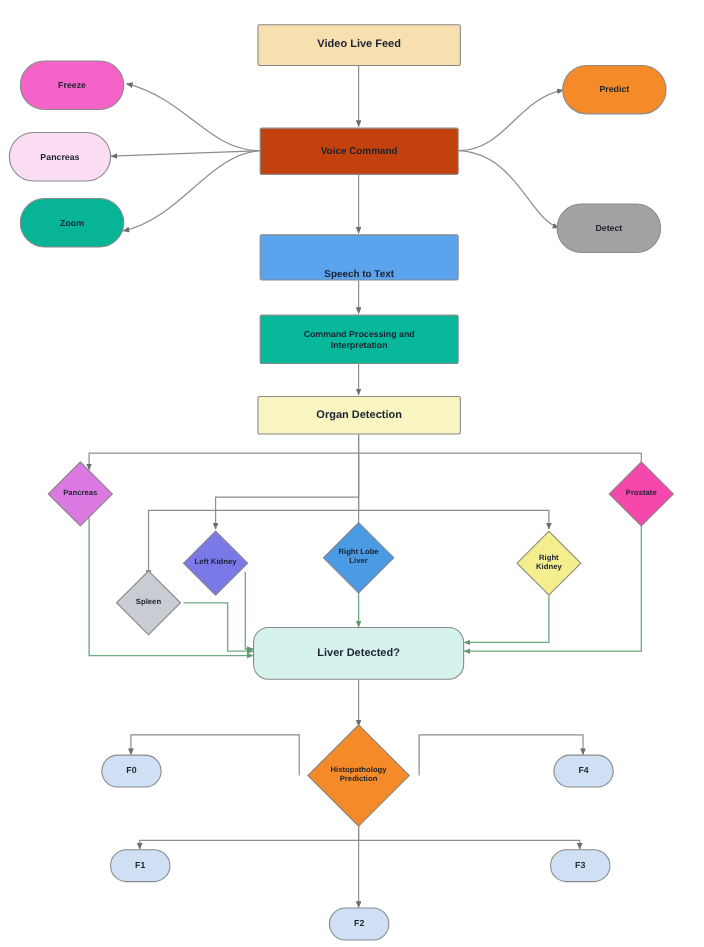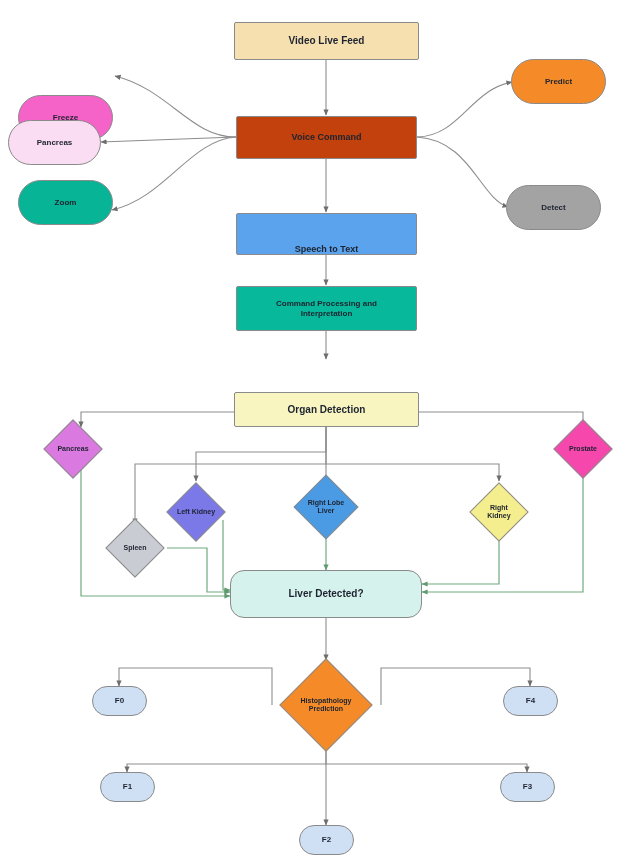--- a/index.html
+++ b/index.html
@@ -79,21 +79,21 @@
   </svg>
 
   <div class="node rect" style="left:234px;top:22px;width:185px;height:38px;background:#f7e0b0;font-size:10px;">
     <span>Video Live Feed</span>
   </div>
 
   <div class="node rect" style="left:236px;top:116px;width:181px;height:43px;background:#c2410c;font-size:9px;">
     <span>Voice Command</span>
   </div>
 
-  <div class="node pill" style="left:18px;top:55px;width:95px;height:45px;background:#f562c8;font-size:8px;margin-top:40px;">
+  <div class="node pill" style="left:18px;top:55px;width:95px;height:45px;background:#f562c8;font-size:8px;">
     <span>Freeze</span>
   </div>
 
   <div class="node pill" style="left:8px;top:120px;width:93px;height:45px;background:#fadcf3;font-size:8px;">
     <span>Pancreas</span>
   </div>
 
   <div class="node pill" style="left:18px;top:180px;width:95px;height:45px;background:#07b596;font-size:8px;">
     <span>Zoom</span>
   </div>
@@ -107,21 +107,21 @@
   </div>
 
   <div class="node rect" style="left:236px;top:213px;width:181px;height:42px;background:#5ba3ec;font-size:9px;align-items:flex-end;">
     <span>Speech to Text</span>
   </div>
 
   <div class="node rect" style="left:236px;top:286px;width:181px;height:45px;background:#08b89b;font-size:8px;padding:0 13px;">
     <span>Command Processing and Interpretation</span>
   </div>
 
-  <div class="node rect" style="left:234px;top:360px;width:185px;height:35px;background:#f8f5c0;font-size:10px;margin-top:32px;">
+  <div class="node rect" style="left:234px;top:360px;width:185px;height:35px;background:#f8f5c0;font-size:10px;">
     <span>Organ Detection</span>
   </div>
 
   <div class="node dia" style="left:52px;top:428px;width:42px;height:42px;background:#da7ae0;font-size:7px;">
     <span>Pancreas</span>
   </div>
 
   <div class="node dia" style="left:175px;top:491px;width:42px;height:42px;background:#7b78e8;font-size:7px;">
     <span>Left Kidney</span>
   </div>

